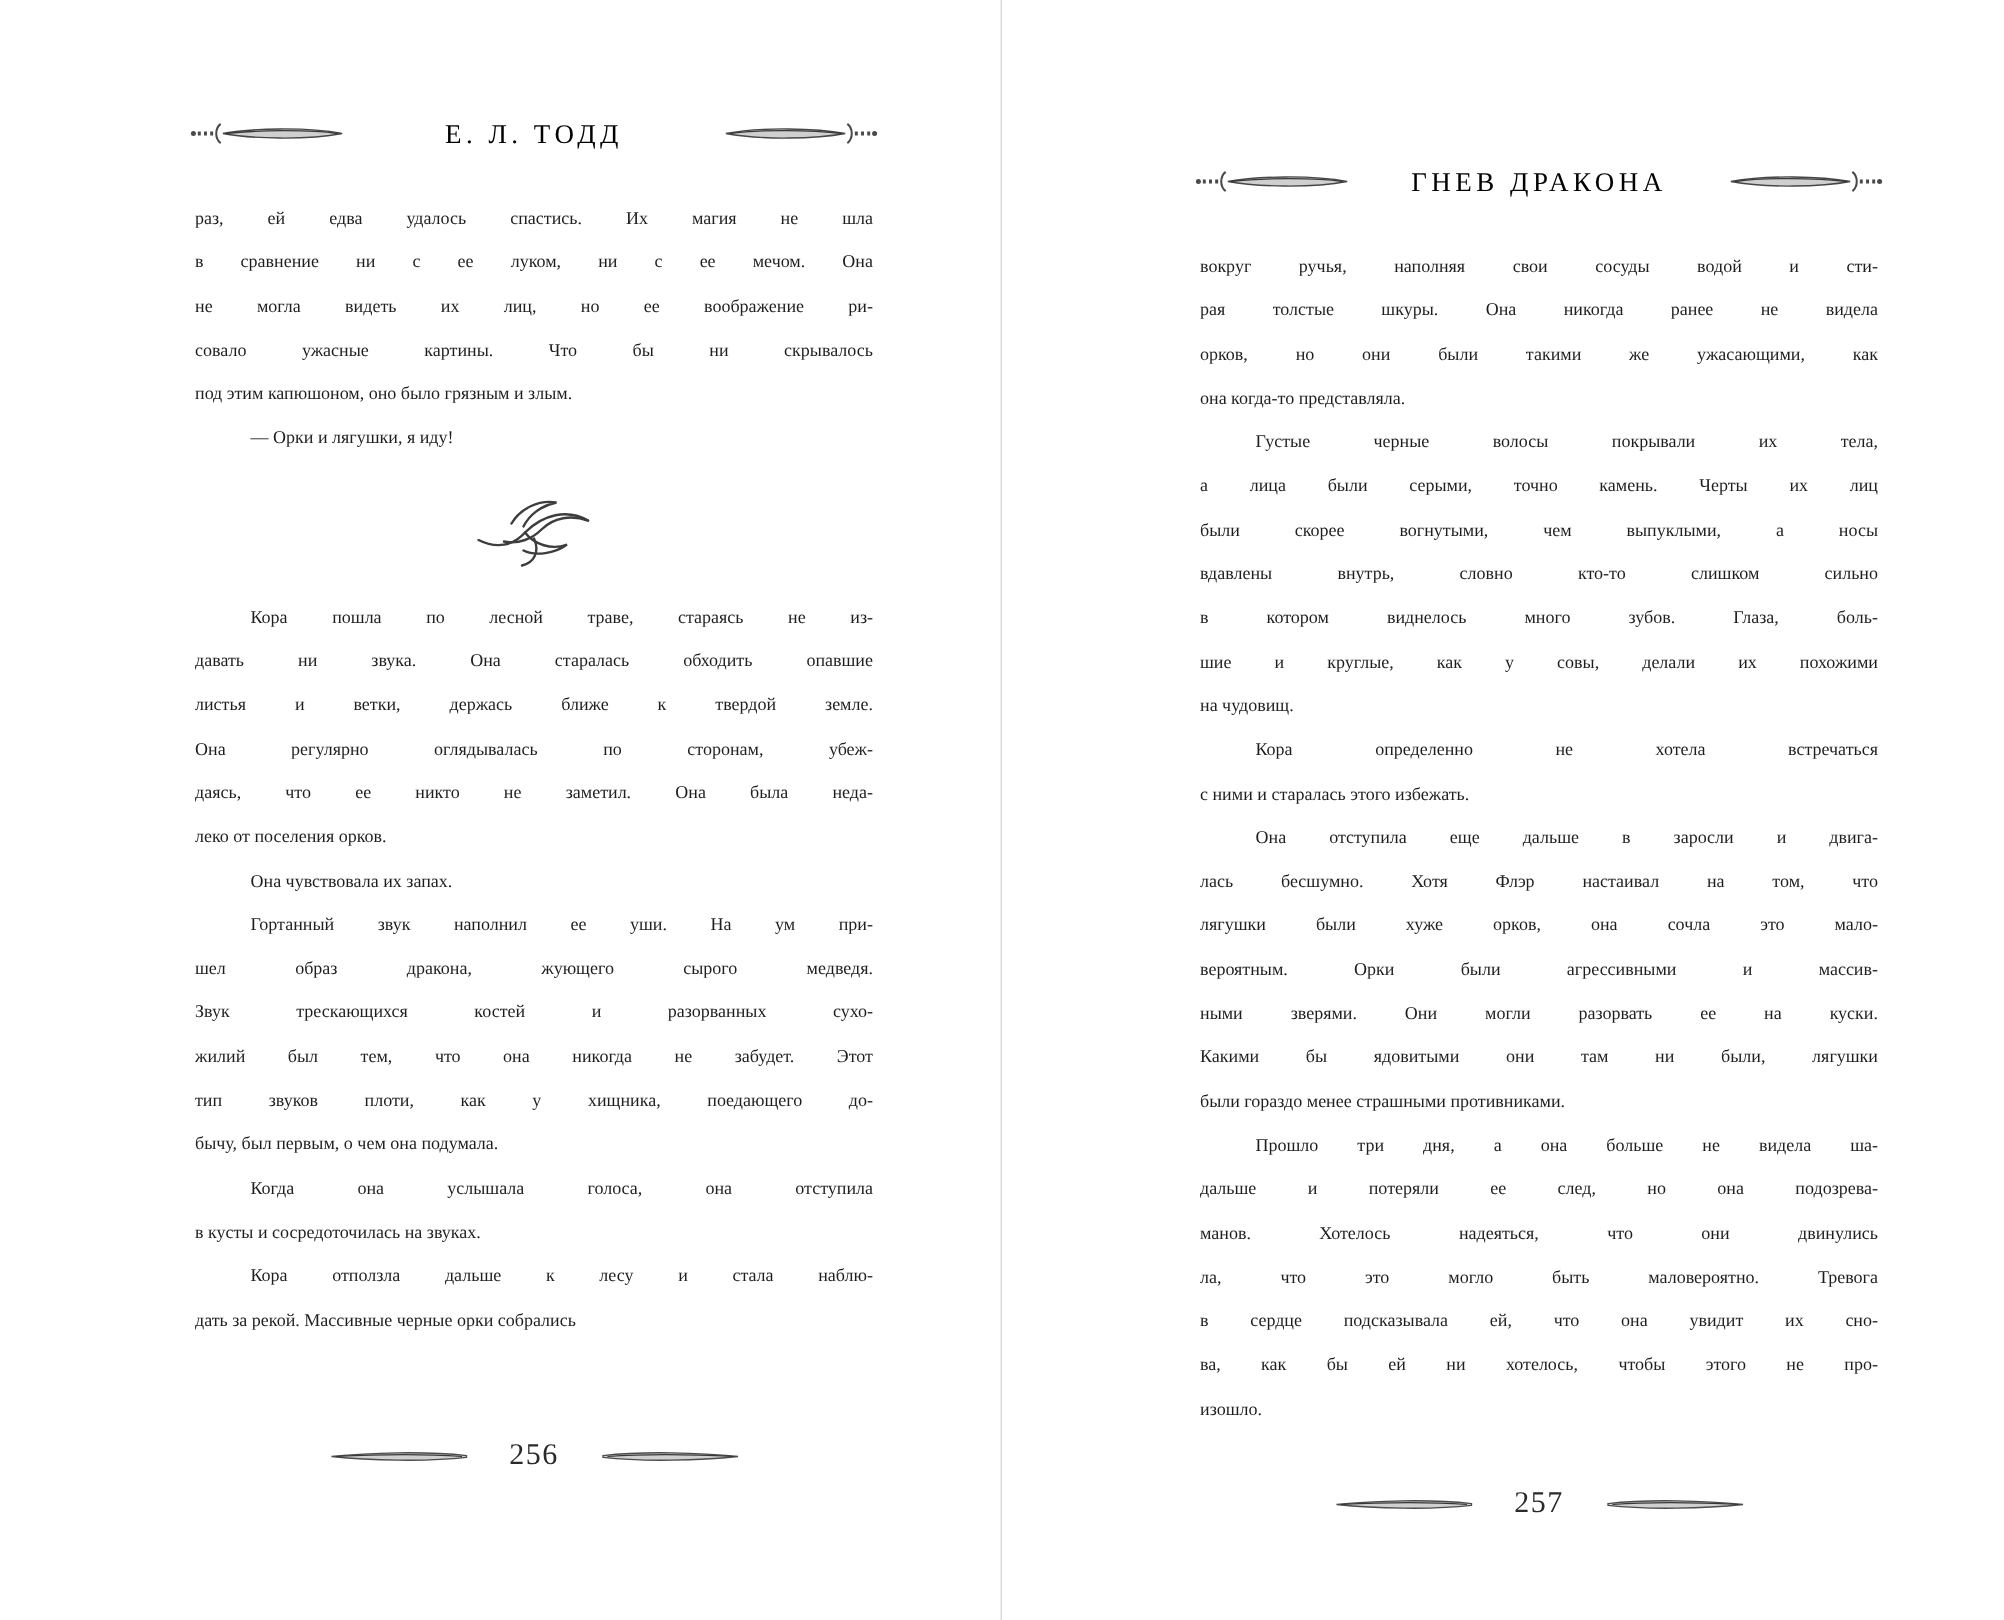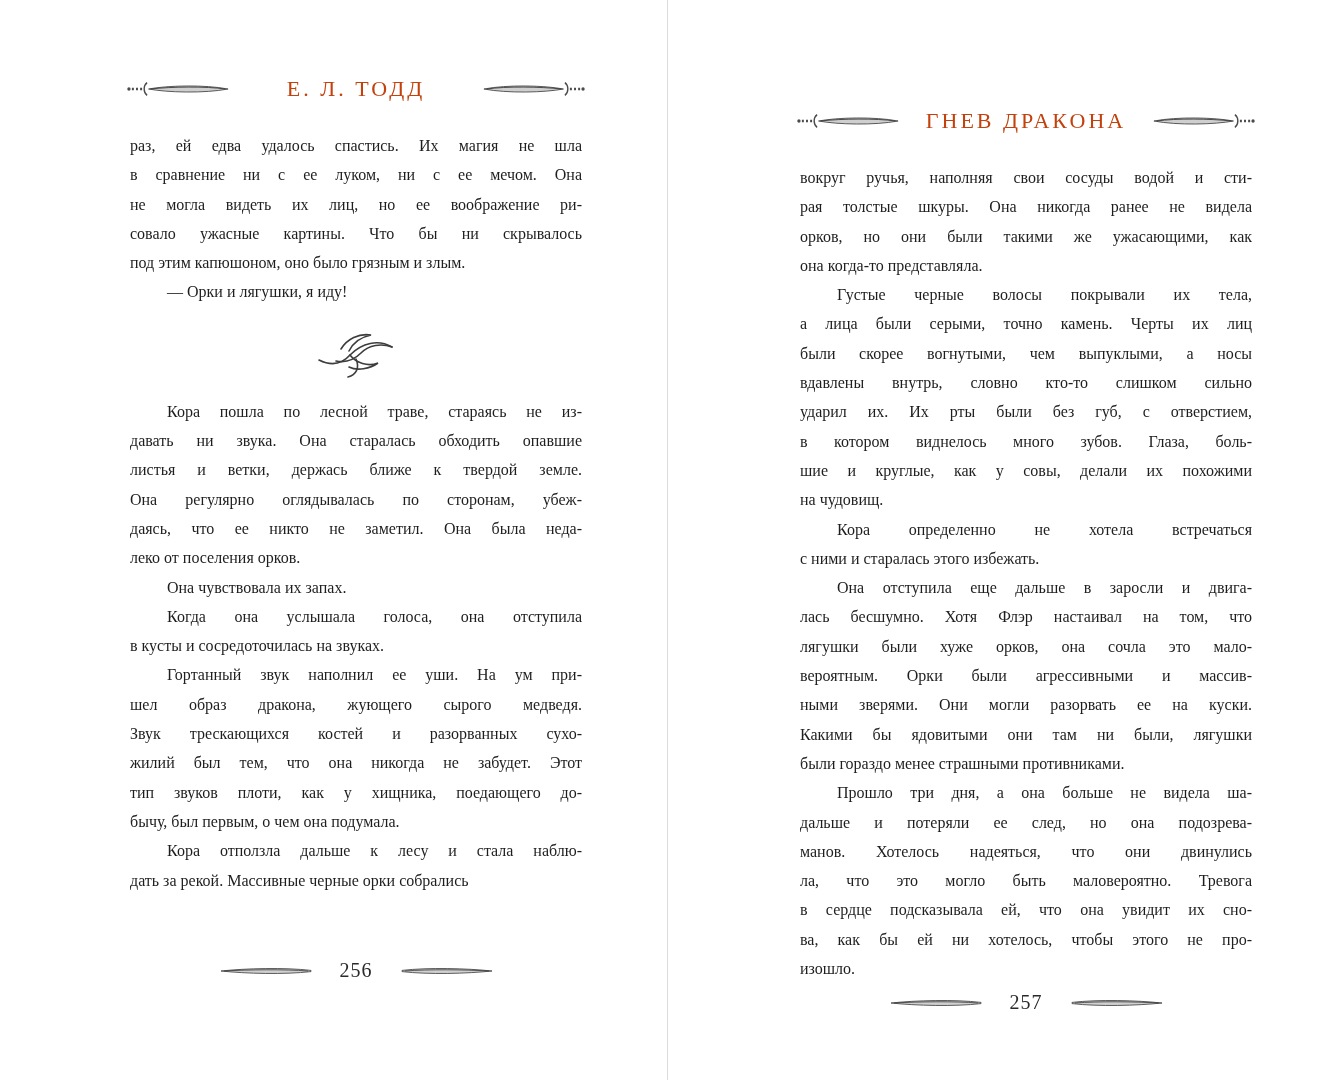--- a/index.html
+++ b/index.html
@@ -22,32 +22,32 @@
   }
   .page.left  { left: 130px; }
   .page.right { left: 800px; margin-top: 32px; }
 
   .running-head {
     position: absolute; top: 74px; left: -4px; right: -4px;
     height: 30px;
     display: flex; align-items: center; justify-content: space-between;
   }
   .running-title {
-    font-size: 22px;
+    font-size: 18px;
     letter-spacing: 3px;
-    color: #c2410c;
+    color: #000000;
     white-space: nowrap;
     padding: 0 6px;
   }
   .sword { width: 106px; height: 16px; flex: 0 0 auto; }
   .mirror { transform: scaleX(-1); }
 
   .body-col {
     position: absolute; top: 131px; left: 0; right: 0;
-    font-size: 16px;
+    font-size: 12px;
     line-height: 29.3px;
   }
   .para { margin: 0; }
   .line { text-align: justify; text-align-last: justify; }
   .line.last { text-align-last: left; }
   .line.indent { text-indent: 37px; }
 
   .section-break {
     height: 90px;
     display: flex; align-items: center; justify-content: center;
@@ -129,32 +129,32 @@
             <div class="line">давать ни звука. Она старалась обходить опавшие</div>
             <div class="line">листья и ветки, держась ближе к твердой земле.</div>
             <div class="line">Она регулярно оглядывалась по сторонам, убеж-</div>
             <div class="line">даясь, что ее никто не заметил. Она была неда-</div>
             <div class="line last">леко от поселения орков.</div>
           </div>
           <div class="para">
             <div class="line last indent">Она чувствовала их запах.</div>
           </div>
           <div class="para">
-            <div class="line indent">Когда она услышала голоса, она отступила</div>
-            <div class="line last">в кусты и сосредоточилась на звуках.</div>
-          </div>
-          <div class="para">
             <div class="line indent">Гортанный звук наполнил ее уши. На ум при-</div>
             <div class="line">шел образ дракона, жующего сырого медведя.</div>
             <div class="line">Звук трескающихся костей и разорванных сухо-</div>
             <div class="line">жилий был тем, что она никогда не забудет. Этот</div>
             <div class="line">тип звуков плоти, как у хищника, поедающего до-</div>
             <div class="line last">бычу, был первым, о чем она подумала.</div>
           </div>
           <div class="para">
+            <div class="line indent">Когда она услышала голоса, она отступила</div>
+            <div class="line last">в кусты и сосредоточилась на звуках.</div>
+          </div>
+          <div class="para">
             <div class="line indent">Кора отползла дальше к лесу и стала наблю-</div>
             <div class="line last">дать за рекой. Массивные черные орки собрались</div>
           </div>
         </div>
     </div>
 
     <div class="footer">
       <svg class="blade" viewBox="0 0 93 10">
           <use href="#blade-left"></use>
         </svg>
@@ -182,21 +182,20 @@
             <div class="line">вокруг ручья, наполняя свои сосуды водой и сти-</div>
             <div class="line">рая толстые шкуры. Она никогда ранее не видела</div>
             <div class="line">орков, но они были такими же ужасающими, как</div>
             <div class="line last">она когда-то представляла.</div>
           </div>
           <div class="para">
             <div class="line indent">Густые черные волосы покрывали их тела,</div>
             <div class="line">а лица были серыми, точно камень. Черты их лиц</div>
             <div class="line">были скорее вогнутыми, чем выпуклыми, а носы</div>
             <div class="line">вдавлены внутрь, словно кто-то слишком сильно</div>
-            <div class="line">ударил их. Их рты были без губ, с отверстием,</div>
             <div class="line">в котором виднелось много зубов. Глаза, боль-</div>
             <div class="line">шие и круглые, как у совы, делали их похожими</div>
             <div class="line last">на чудовищ.</div>
           </div>
           <div class="para">
             <div class="line indent">Кора определенно не хотела встречаться</div>
             <div class="line last">с ними и старалась этого избежать.</div>
           </div>
           <div class="para">
             <div class="line indent">Она отступила еще дальше в заросли и двига-</div>

